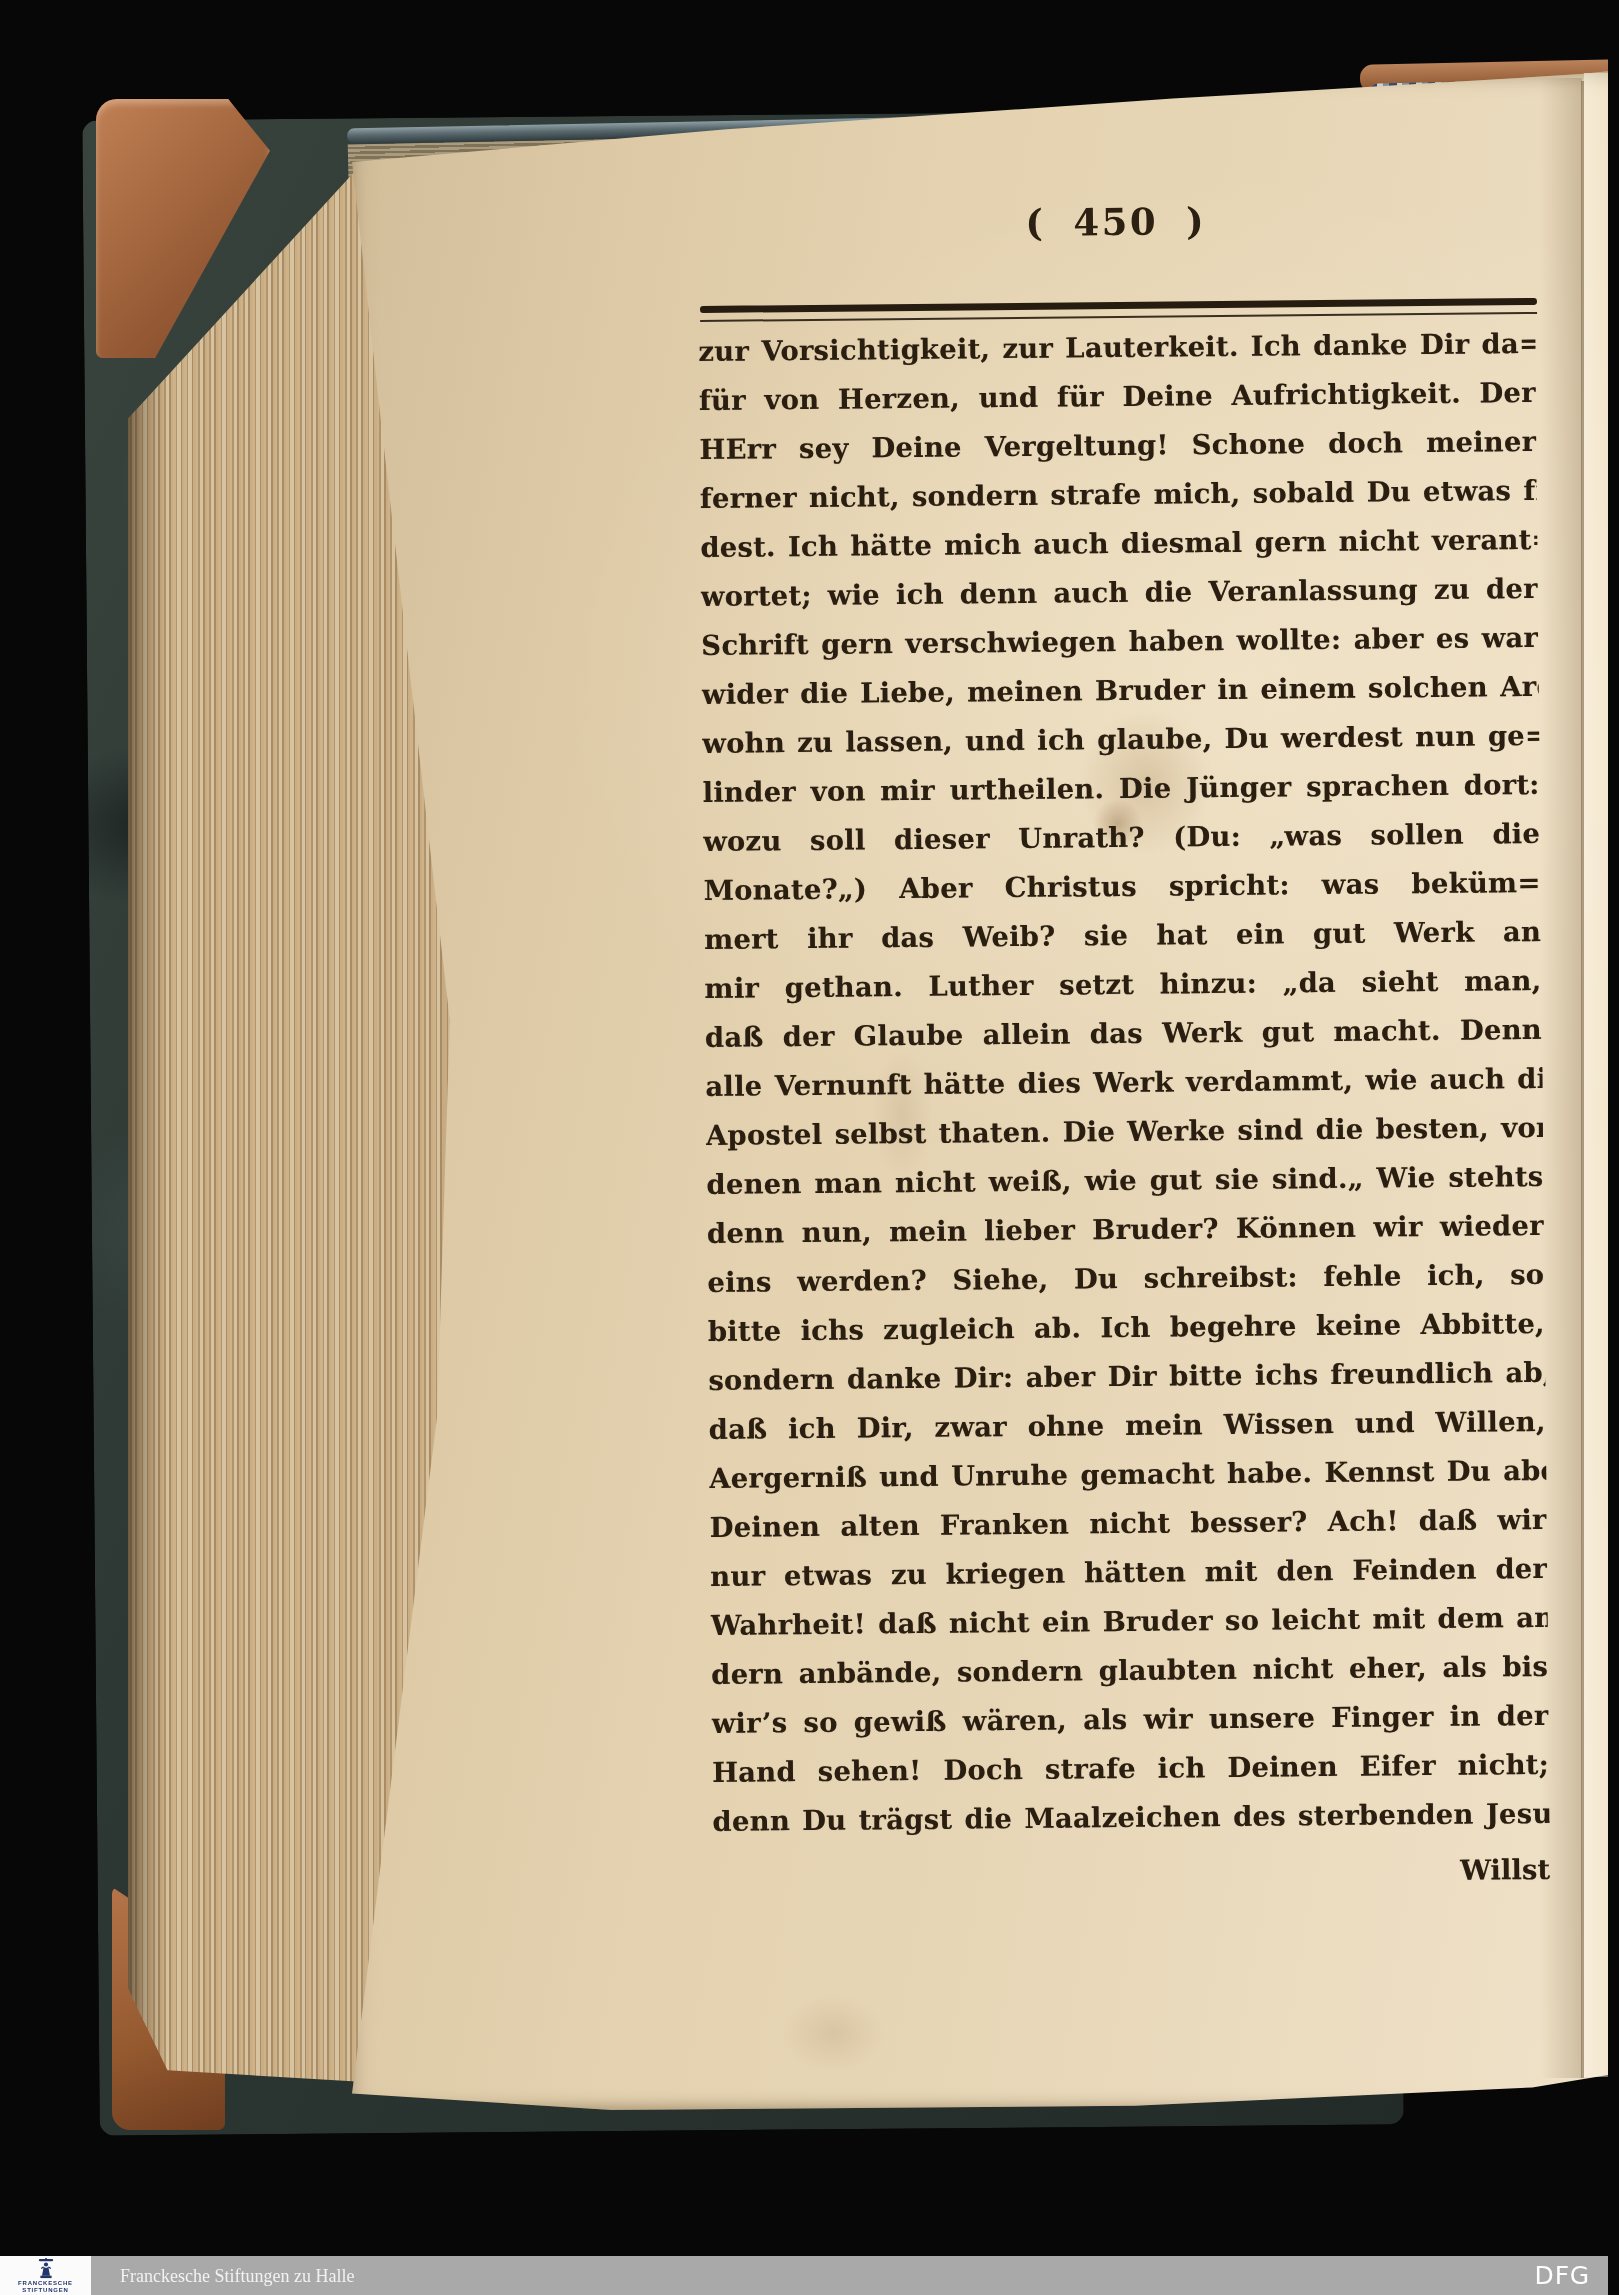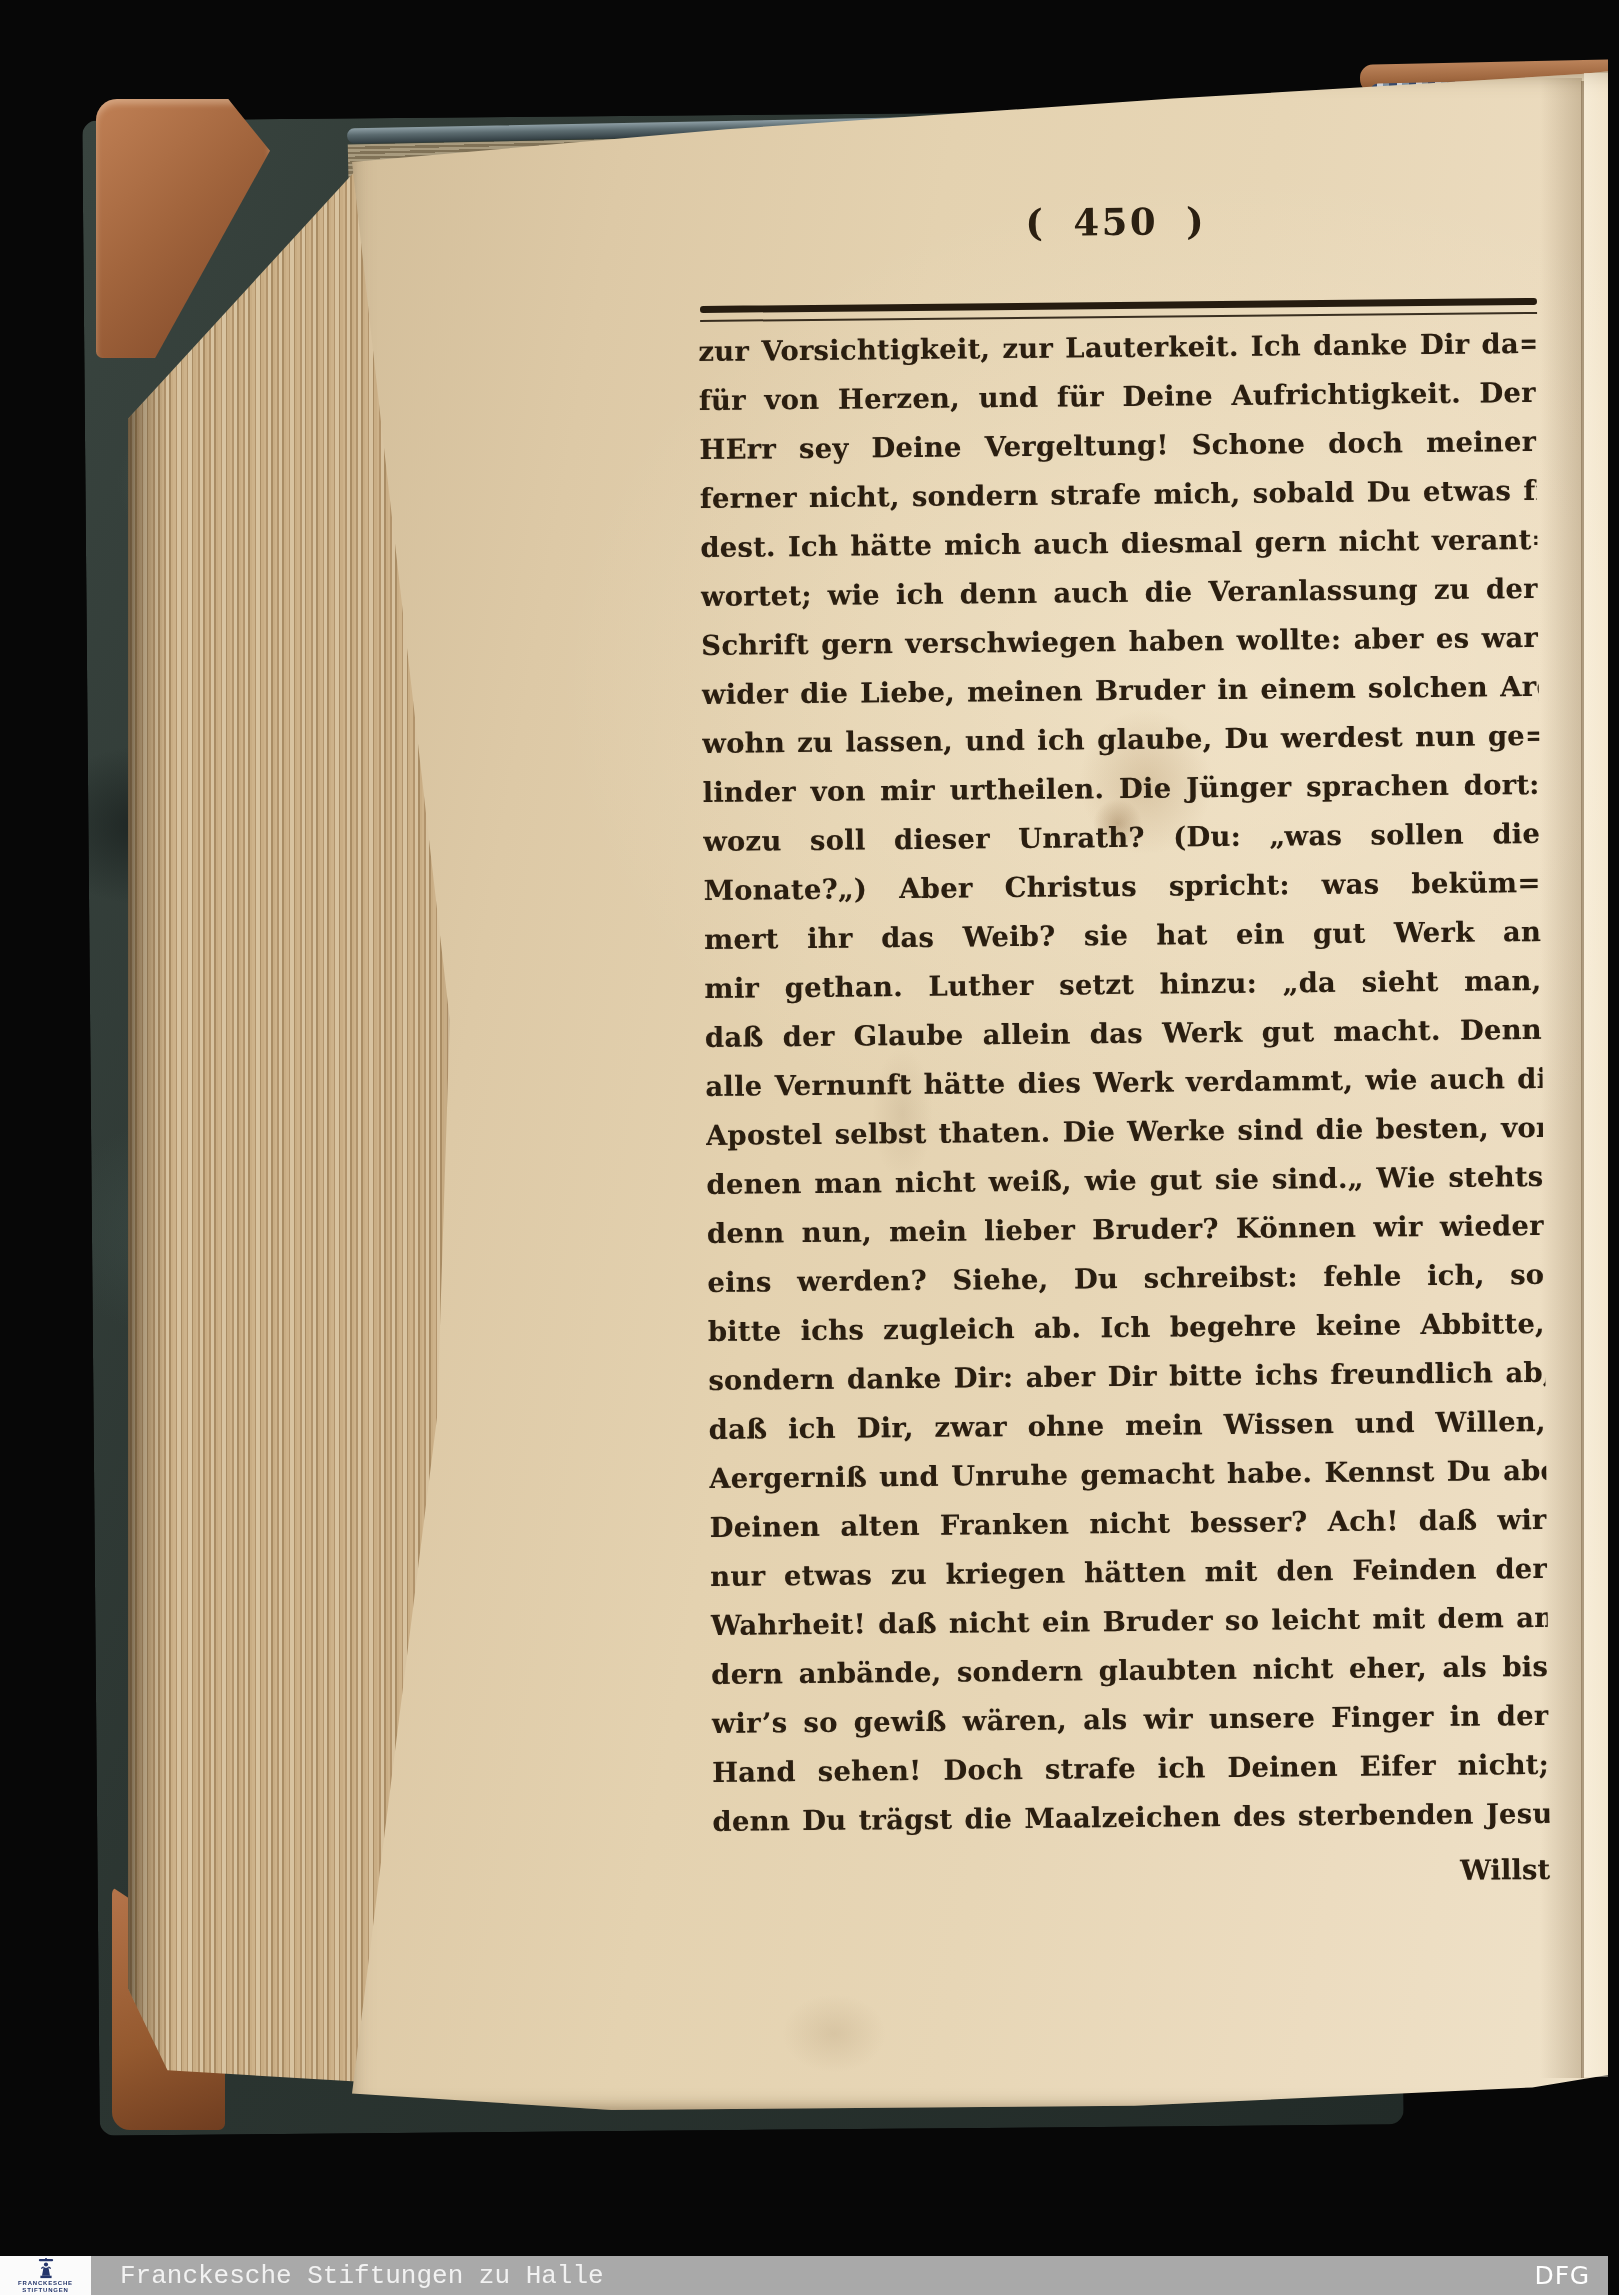--- a/index.html
+++ b/index.html
@@ -92,21 +92,21 @@
         text-align:right;color:#2a1e10;text-shadow:0 0 0.8px rgba(42,30,16,.35);}
 
   
   .footer-bar{position:absolute;left:0;top:2256px;width:1619px;height:40px;background:#a9a9a9;}
   .logo-box{position:absolute;left:0;top:0;width:91px;height:40px;background:#fbfbfb;
         display:flex;flex-direction:column;align-items:center;justify-content:center;}
   .emblem{width:24px;height:21px;margin-bottom:0.8px;}
   .logo-text{font-family:"Liberation Sans", sans-serif;font-size:6px;line-height:6.9px;
         letter-spacing:0.8px;color:#24356b;text-align:center;font-weight:700;}
   .caption{position:absolute;left:120px;top:0;height:40px;line-height:40px;
-        font-family:Liberation Mono, monospace;font-size:26px;color:#f2f2f2;text-align:center;}
+        font-family:Liberation Serif, serif;font-size:18px;color:#f2f2f2;text-align:center;}
   .dfg{position:absolute;right:29px;top:0;height:40px;line-height:40px;
         font-family:"DejaVu Sans", sans-serif;font-size:25px;font-weight:400;
         letter-spacing:0.8px;color:#ffffff;}
 </style>
 </head>
 <body>
 
 <div class="stage">
 
   <div class="cover"></div>

